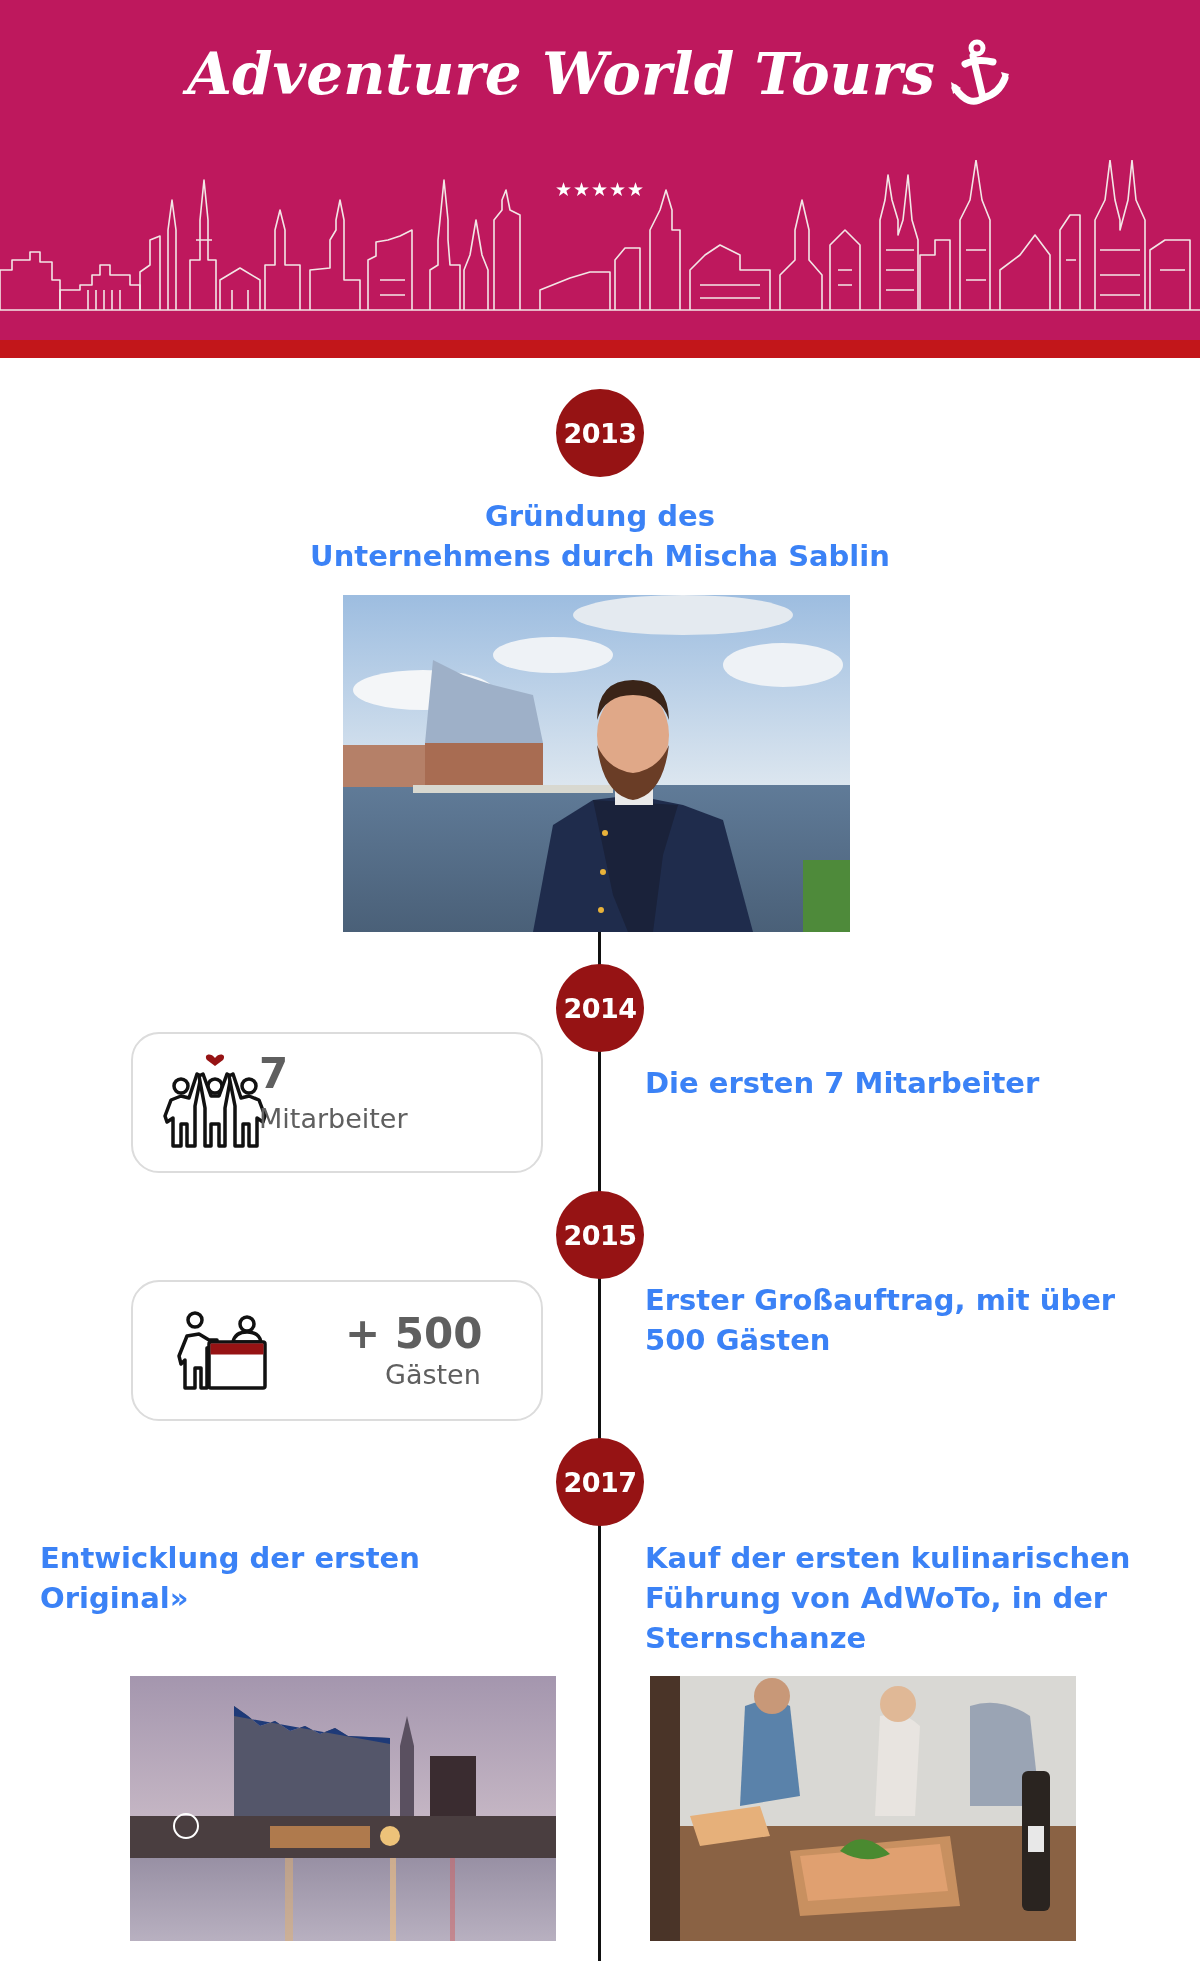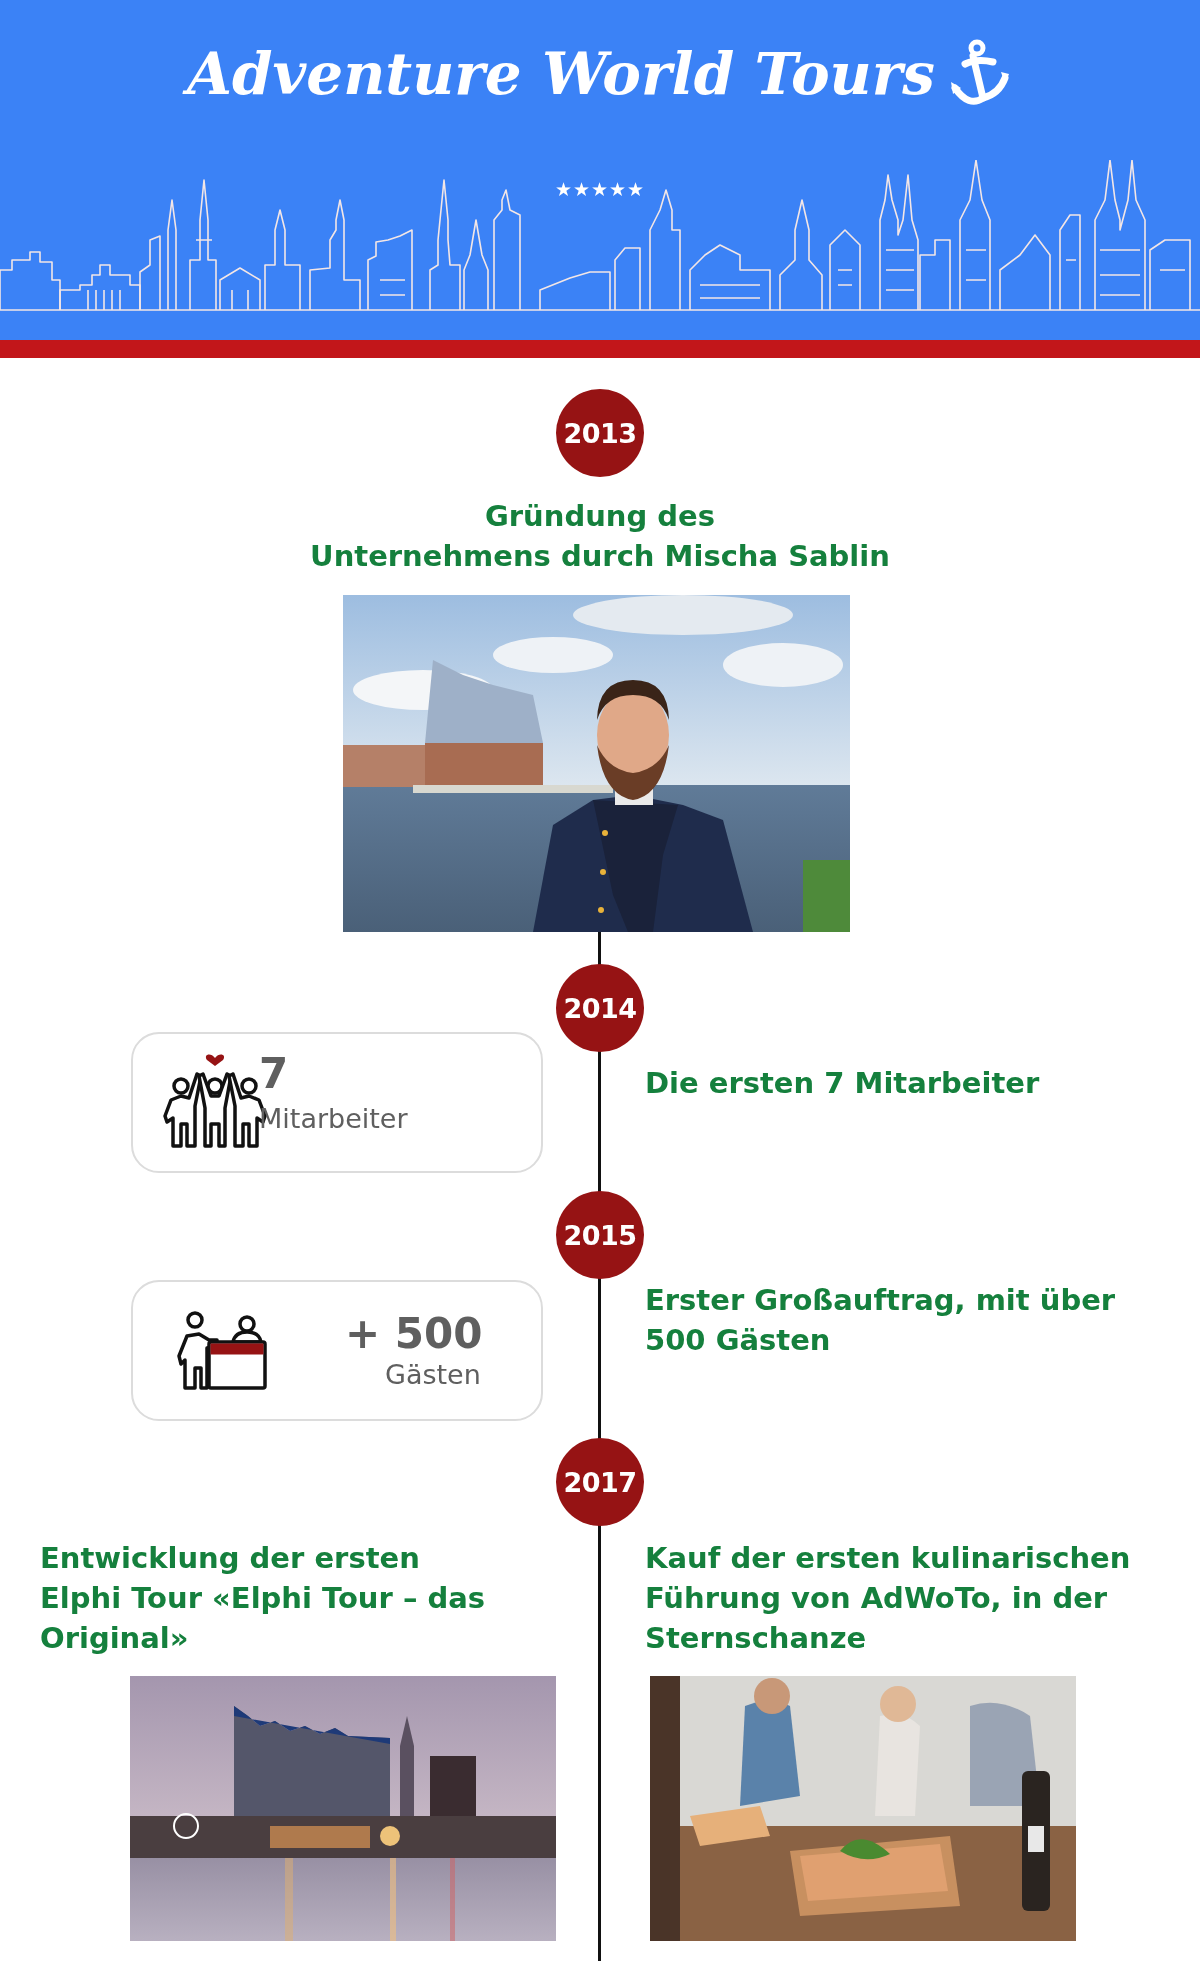--- a/index.html
+++ b/index.html
@@ -1,33 +1,33 @@
 <!DOCTYPE html>
 <html><head>
 <meta charset="utf-8">
 <style>
   * { box-sizing: border-box; margin: 0; padding: 0; }
   html, body { width: 1200px; height: 1961px; background: #ffffff; overflow: hidden; }
   body { position: relative; font-family: "DejaVu Sans", sans-serif; color: #111; }
 
   
-  .header { position: absolute; left: 0; top: 0; width: 1200px; height: 358px; background: #3b82f6; overflow: hidden; }
+  .header { position: absolute; left: 0; top: 0; width: 1200px; height: 358px; background: #be185d; overflow: hidden; }
   .header .band { position: absolute; left: 0; bottom: 0; width: 100%; height: 18px; background: #c2161a; }
   .brand { position: absolute; left: 0; top: 38px; width: 1200px; text-align: center; }
   .brand-title { display: inline-flex; align-items: center; gap: 12px; color: #fff; font-family: "DejaVu Serif", serif; font-style: italic; font-weight: bold; font-size: 58px; letter-spacing: 0px; }
   .anchor { width: 66px; height: 72px; display: inline-block; }
   .tagline { position: absolute; left: 0; top: 122px; width: 1200px; text-align: center; font-family: "DejaVu Sans", sans-serif; font-weight: bold; font-size: 38px; color: #1a0a0a; letter-spacing: 0.5px; }
   .stars { position: absolute; left: 0; top: 178px; width: 1200px; text-align: center; color: #fff; font-size: 19px; letter-spacing: 1px; }
   .skyline { position: absolute; left: 0; top: 160px; width: 1200px; height: 182px; }
 
   
   .tl-line { position: absolute; left: 598px; top: 930px; width: 3px; height: 1031px; background: #111; }
   .year { position: absolute; width: 88px; height: 88px; border-radius: 50%; background: #961314; color: #fff; font-weight: bold; font-size: 27px; display: flex; align-items: center; justify-content: center; letter-spacing: -0.5px; }
 
-  .headline { position: absolute; font-weight: bold; font-size: 29px; line-height: 40px; color: #15803d; }
+  .headline { position: absolute; font-weight: bold; font-size: 29px; line-height: 40px; color: #3b82f6; }
   .center { text-align: center; }
   .right-al { text-align: left; }
 
   .photo { position: absolute; overflow: hidden; }
 
   .card { position: absolute; left: 131px; width: 412px; height: 141px; border: 2px solid #dcdcdc; border-radius: 28px; background: #fff; }
   .card .icon { position: absolute; }
   .stat-num { position: absolute; font-weight: bold; color: #5f5f5f; font-size: 42px; line-height: 44px; }
   .stat-label { position: absolute; color: #5f5f5f; font-size: 27px; line-height: 30px; }
 </style>
@@ -160,21 +160,20 @@
   <div class="stat-label" style="left:252px; top:78px;">Gästen</div>
 </div>
 <div class="headline" style="left:645px; top:1280px; width:540px;">
   <div>Erster Großauftrag, mit über</div>
   <div>500 Gästen</div>
 </div>
 
 <div class="year" style="left:556px; top:1438px;">2017</div>
 <div class="headline right-al" style="left:40px; top:1538px; width:516px;">
   <div>Entwicklung der ersten</div>
-  <div>Elphi Tour «Elphi Tour – das</div>
   <div>Original»</div>
 </div>
 <div class="headline" style="left:645px; top:1538px; width:540px;">
   <div>Kauf der ersten kulinarischen</div>
   <div>Führung von AdWoTo, in der</div>
   <div>Sternschanze</div>
 </div>
 
 <div class="photo" style="left:130px; top:1676px; width:426px; height:265px;">
   <svg width="426" height="265" viewBox="0 0 426 265">

